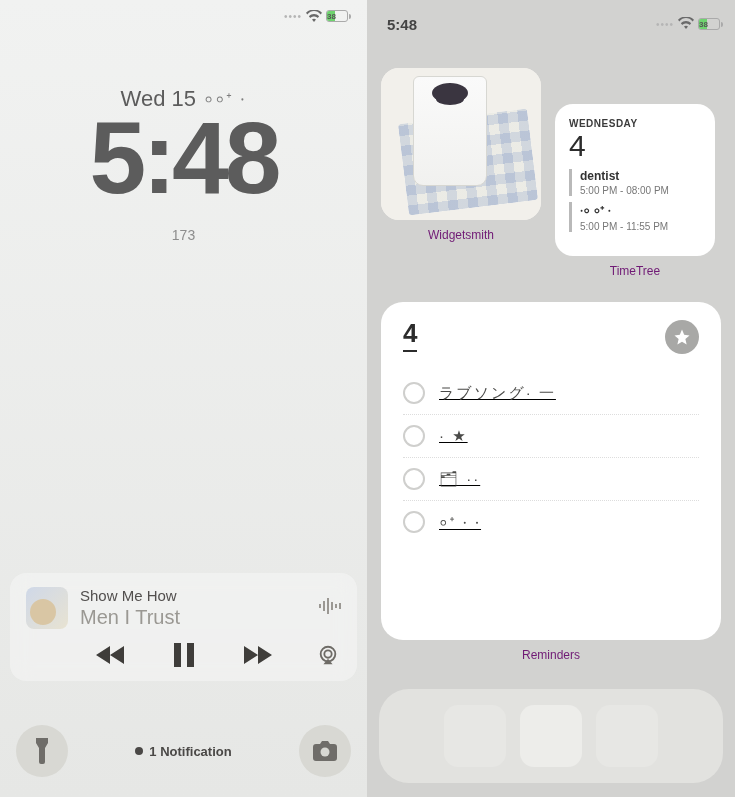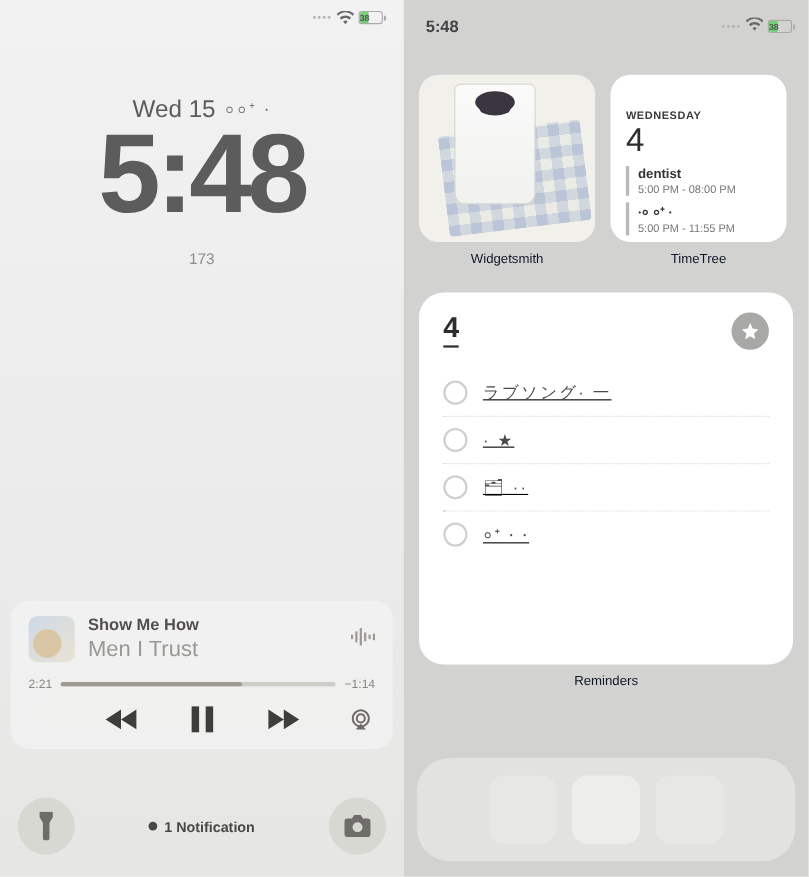--- a/index.html
+++ b/index.html
@@ -85,21 +85,21 @@
     width:42px; height:42px; border-radius:8px;
     background: linear-gradient(135deg,#cfd8e8,#e8e3d2);
     position:relative; overflow:hidden;
   }
   .art::after{
     content:""; position:absolute; left:4px; bottom:4px;
     width:26px; height:26px; border-radius:50%;
     background:#d9c6a4;
   }
   .titles { flex:1; line-height:1.2; }
-  .song-title { font-size:15px; font-weight:700; color:#524f4e; }
+  .song-title { font-size:15px; font-weight:400; color:#524f4e; }
   .song-artist { font-size:20px; color:#9a9893; }
   .waveform-icon { color:#9b9893; }
 
   .progress-row {
     display:flex; align-items:center; gap:8px;
     margin-top:14px;
     color:#8a8680; font-size:11px;
   }
   .progress-track {
     flex:1; height:4px; border-radius:2px;
@@ -182,25 +182,25 @@
     border:1px solid #d7d7d2;
   }
   .glass::before{
     content:""; position:absolute; top:6px; left:50%;
     transform:translateX(-50%);
     width:36px; height:20px; border-radius:50%;
     background:#3a3540;
     box-shadow: 0 6px 0 -4px #3a3540;
   }
   .widget-label {
-    text-align:center; font-size:12px; color:#0f172a;
+    text-align:center; font-size:12px; color:#701a75;
     margin-top:8px;
   }
 
-  .cal-widget { padding:32px 14px 10px; }
+  .cal-widget { padding:14px 14px 10px;margin-top:36px; }
   .cal-dow { font-size:10px; font-weight:800; letter-spacing:0.5px; color:#3b3b3b; }
   .cal-day { font-size:30px; font-weight:400; color:#2d2d2d; line-height:1; margin-top:2px; }
   .cal-evt {
     margin-top:8px; padding-left:8px; border-left:3px solid #b9b9b9;
   }
   .cal-evt-title { font-size:12px; font-weight:800; color:#333; }
   .cal-evt-time  { font-size:10px; color:#777; margin-top:2px; }
   .cal-evt + .cal-evt { margin-top:6px; }
 
   .reminders-widget {
@@ -293,27 +293,20 @@
               <rect x="4" y="3" width="2" height="10"></rect>
               <rect x="8" y="0" width="2" height="16"></rect>
               <rect x="12" y="4" width="2" height="8"></rect>
               <rect x="16" y="6" width="2" height="4"></rect>
               <rect x="20" y="5" width="2" height="6"></rect>
             </g>
           </svg>
       </span>
     </div>
 
-    <div class="progress-row">
-      <span>2:21</span>
-      <div class="progress-track">
-        <div class="progress-fill"></div>
-      </div>
-      <span>−1:14</span>
-    </div>
 
     <div class="controls">
       <span>
         <svg width="30" height="22" viewBox="0 0 30 22">
             <path fill="#3f3d3a" d="M14 11L28 2v18L14 11zM0 11L14 2v18L0 11z"></path>
           </svg>
       </span>
       <span>
         <svg width="20" height="24" viewBox="0 0 20 24">
             <rect fill="#3f3d3a" x="0" y="0" width="7" height="24"></rect>

